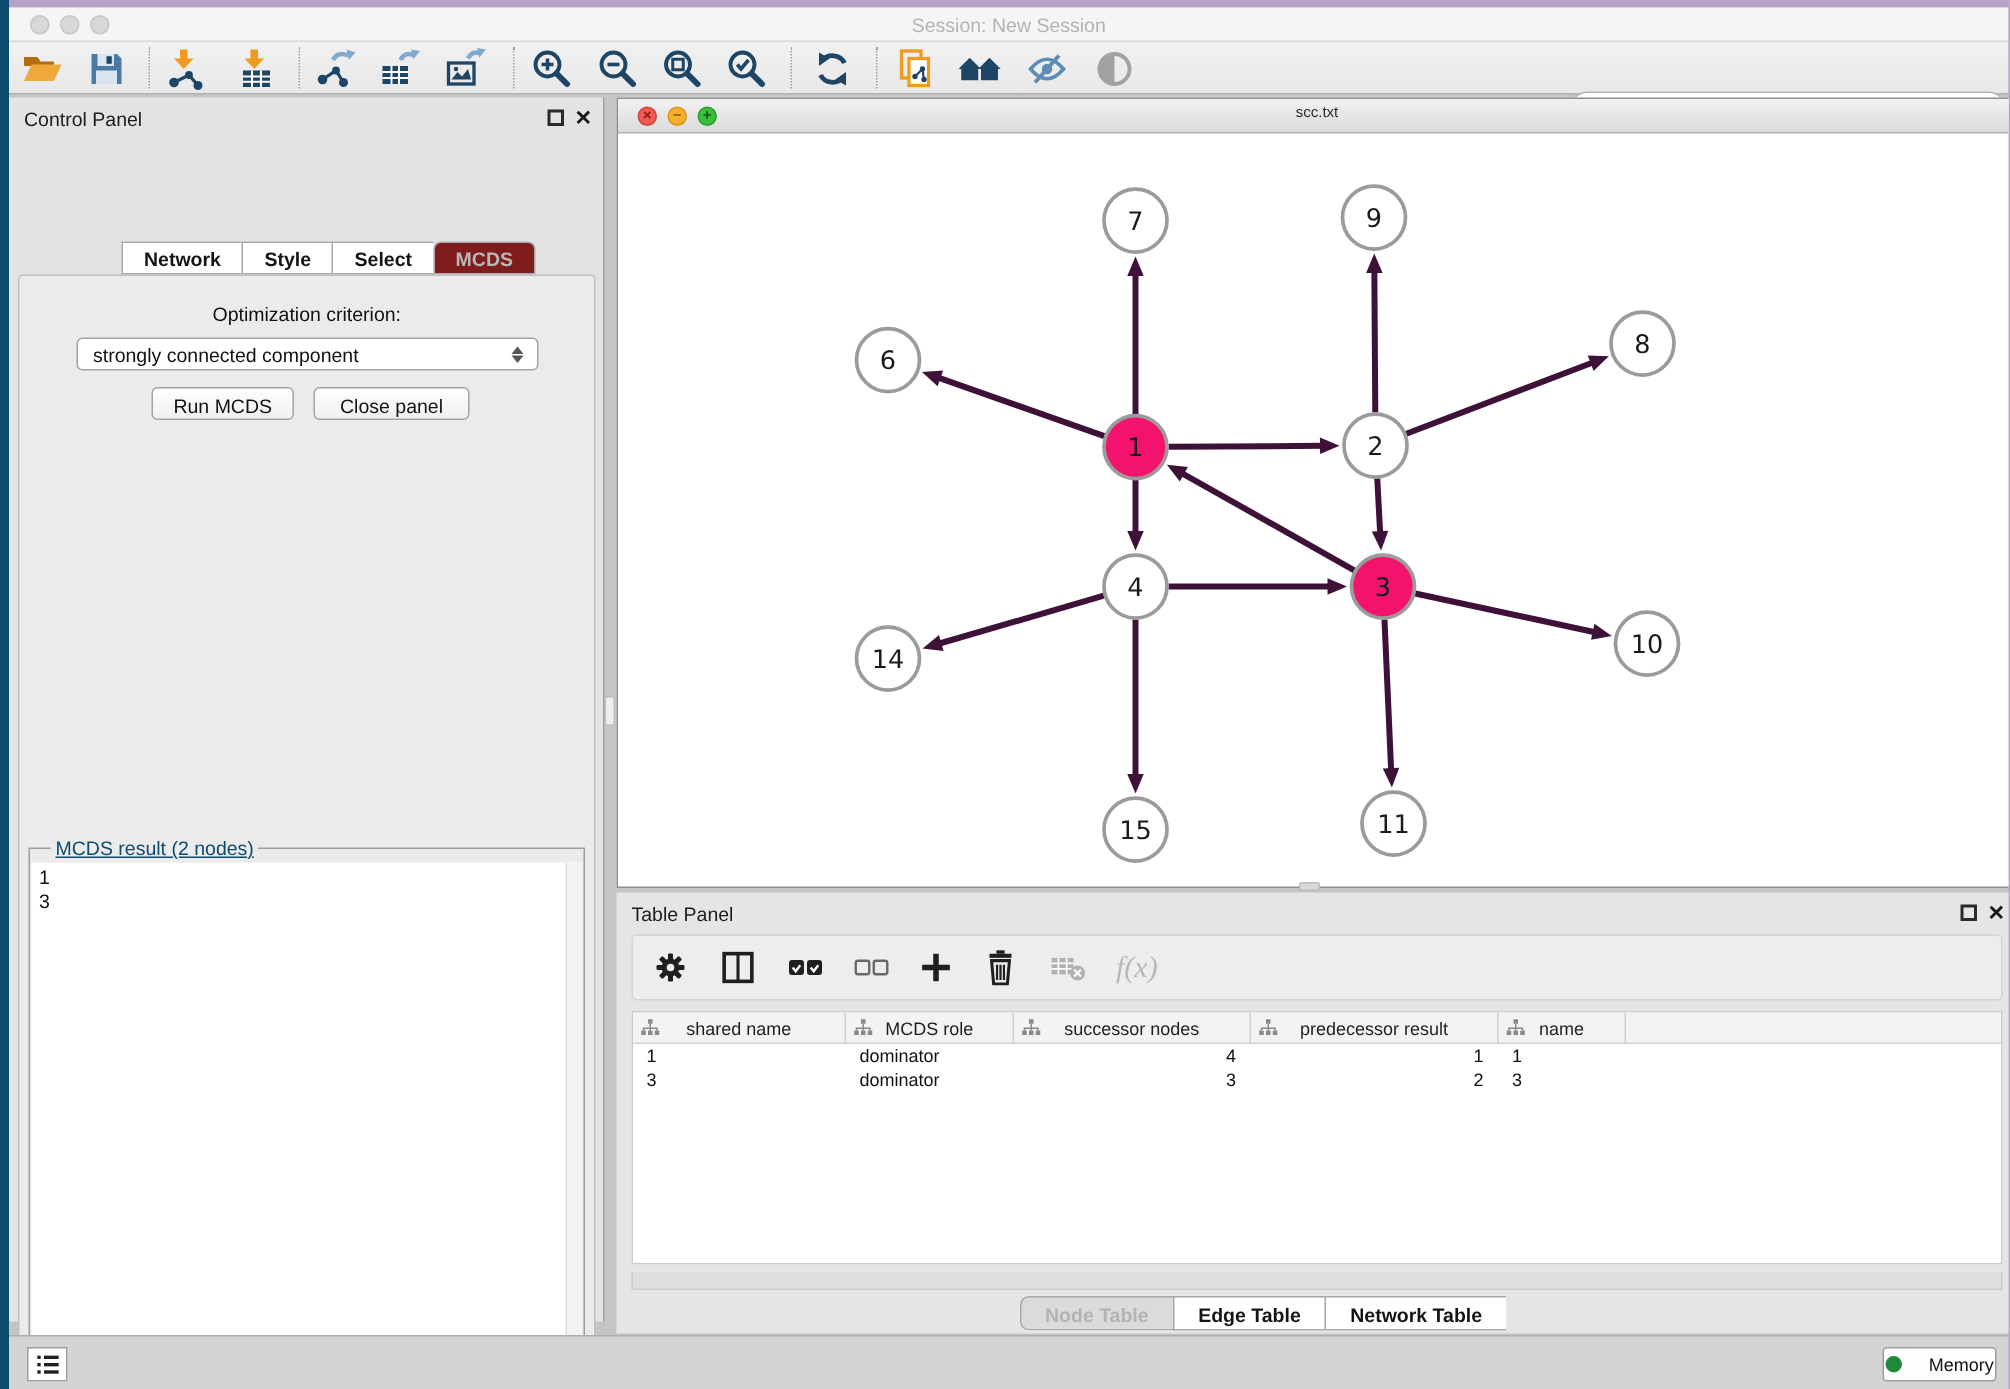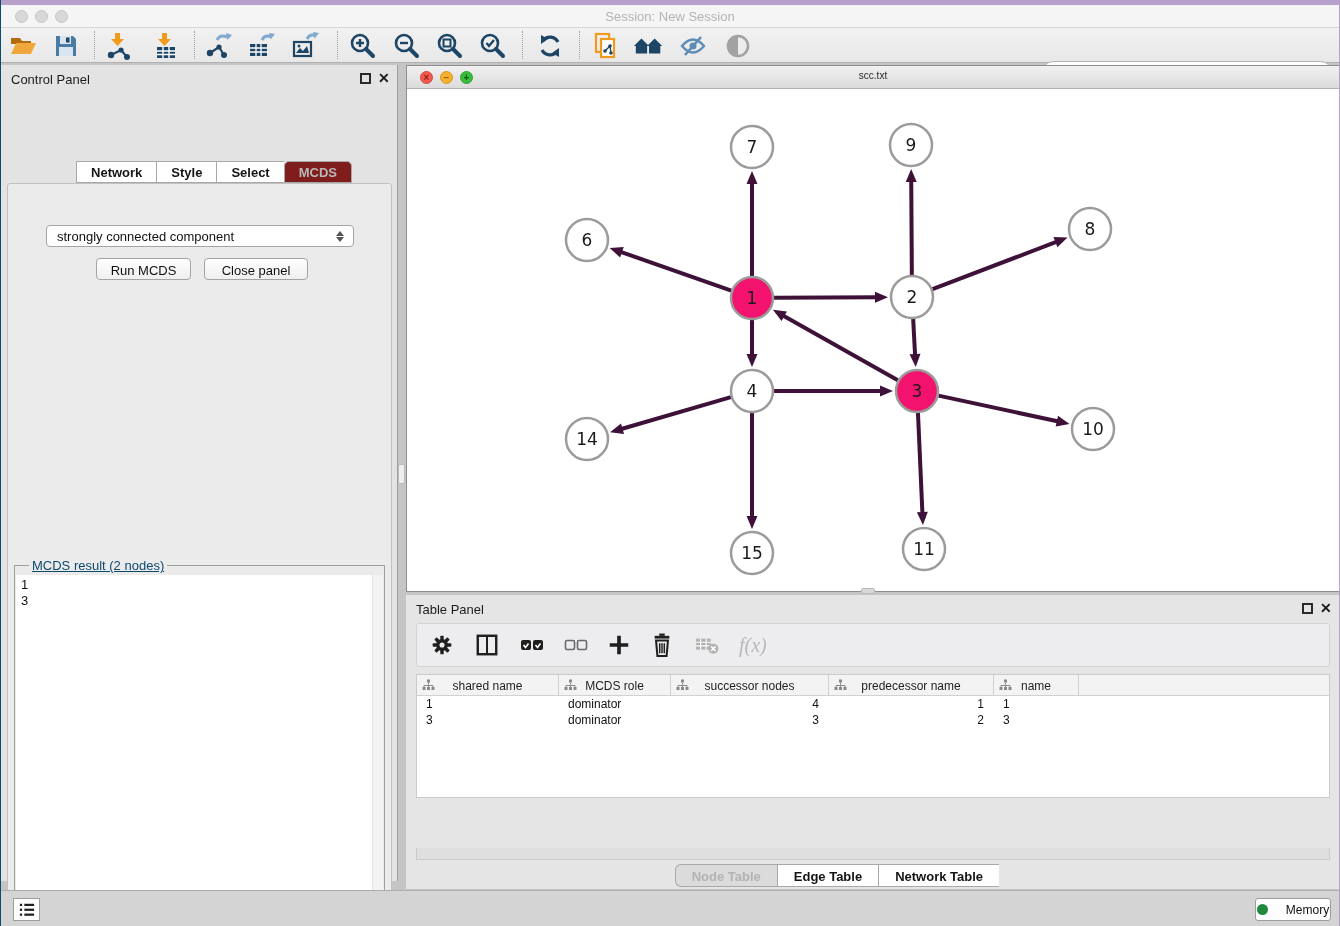--- a/index.html
+++ b/index.html
@@ -1,19 +1,19 @@
 <!DOCTYPE html>
 <html><head>
 <meta charset="utf-8">
 <style>
   html,body{margin:0;padding:0;background:#888;}
   *{box-sizing:border-box;}
   .app{position:relative;width:1340px;height:926px;background:#c6c5c6;
        font-family:"Liberation Sans",sans-serif;overflow:hidden;
-       border-left:1px solid #0c4a6e;border-right:1px solid #b7a1cb;}
+       border-left:6px solid #0c4a6e;border-right:1px solid #b7a1cb;}
   
   .mac-strip{position:absolute;left:0;top:0;width:100%;height:5px;background:#b7a1cb;}
   .titlebar{position:absolute;left:0;top:5px;width:100%;height:23px;background:#f6f5f6;
             border-bottom:1px solid #d8d7d8;}
   .tl-dot{position:absolute;top:5px;width:13px;height:13px;border-radius:50%;
           background:#d9d7d8;border:1px solid #c6c4c5;}
   .app-title{position:absolute;top:4px;left:0;width:100%;text-align:center;
              font-size:13px;color:#b5b2b4;}
   .toolbar{position:absolute;left:0;top:28px;width:100%;height:35px;
            background:linear-gradient(#f2f1f2,#e9e8e9);border-bottom:1px solid #b2b1b2;}
@@ -74,21 +74,21 @@
           border:1px solid #bdbcbd;border-radius:2px;}
   .grip-h{position:absolute;left:860px;top:588px;width:14px;height:6px;background:#d9d8d9;
           border:1px solid #bdbcbd;border-radius:2px;}
   
   .table-panel{position:absolute;left:405px;top:595px;width:934px;height:294px;background:#e6e5e6;}
   .tp-toolbar{position:absolute;left:10px;top:28px;width:914px;height:44px;background:#edecee;
               border:1px solid #d4d3d4;border-radius:3px;display:flex;align-items:center;gap:16px;
               padding-left:14px;}
   .tp-icon{width:28px;height:28px;display:flex;align-items:center;justify-content:flex-start;}
   .fx{font-family:"Liberation Serif",serif;font-style:italic;font-size:20px;color:#b9b8b9;}
-  .tbl{position:absolute;left:10px;top:79px;width:914px;height:124px;background:#fff;
+  .tbl{position:absolute;left:10px;top:79px;width:914px;height:169px;background:#fff;
        border:1px solid #cccbcc;}
   .tbl-header{display:flex;height:21px;background:#f4f3f4;border-bottom:1px solid #d2d1d2;}
   .tbl-hcell{position:relative;height:21px;border-right:1px solid #d2d1d2;font-size:12px;color:#1e1e1e;
              display:flex;align-items:center;justify-content:center;}
   .tbl-hcell svg{position:absolute;left:5px;top:4px;}
   .tbl-row{display:flex;height:16px;font-size:12px;color:#111;}
   .tbl-cell{height:16px;padding:1px 10px 0 9px;white-space:nowrap;overflow:hidden;}
   .tbl-cell.num{text-align:right;}
   .tbl-hscroll{position:absolute;left:10px;top:253px;width:914px;height:12px;background:#e0dfe0;
                border:1px solid #cccbcc;border-top:none;}
@@ -272,20 +272,21 @@
       <div class="float-btn" style="left:359px"></div>
       <div class="close-btn" style="left:377px">✕</div>
     </div>
     <div class="cp-tabs" id="cp-tabs">
         <div class="cp-tab">Network</div>
         <div class="cp-tab">Style</div>
         <div class="cp-tab">Select</div>
         <div class="cp-tab active">MCDS</div>
       </div>
     <div class="cp-content">
+      <div class="opt-label">Optimization criterion:</div>
       <div class="criterion">
         <span>strongly connected component</span>
         <div class="stepper">
           <span class="step-up"></span>
             <span class="step-dn"></span>
         </div>
       </div>
       <button class="cp-btn" style="left:88px;width:95px">Run MCDS</button>
       <button class="cp-btn" style="left:196px;width:104px">Close panel</button>
       <fieldset class="fieldset">
@@ -458,21 +459,21 @@
             <span>successor nodes</span>
           </div>
           <div class="tbl-hcell" style="width: 165px;">
             <svg width="13" height="13" viewBox="0 0 13 13">
               <rect x="5" y="0.5" width="3" height="3" fill="#8a898a"></rect>
               <rect x="0.5" y="8" width="3" height="3" fill="#8a898a"></rect>
               <rect x="5" y="8" width="3" height="3" fill="#8a898a"></rect>
               <rect x="9.5" y="8" width="3" height="3" fill="#8a898a"></rect>
               <path d="M6.5 3.5v2M2 8V6.5h9V8M6.5 5.5V8" stroke="#8a898a" fill="none"></path>
             </svg>
-            <span>predecessor name</span>
+            <span>predecessor result</span>
           </div>
           <div class="tbl-hcell" style="width: 85px;">
             <svg width="13" height="13" viewBox="0 0 13 13">
               <rect x="5" y="0.5" width="3" height="3" fill="#8a898a"></rect>
               <rect x="0.5" y="8" width="3" height="3" fill="#8a898a"></rect>
               <rect x="5" y="8" width="3" height="3" fill="#8a898a"></rect>
               <rect x="9.5" y="8" width="3" height="3" fill="#8a898a"></rect>
               <path d="M6.5 3.5v2M2 8V6.5h9V8M6.5 5.5V8" stroke="#8a898a" fill="none"></path>
             </svg>
             <span>name</span>

